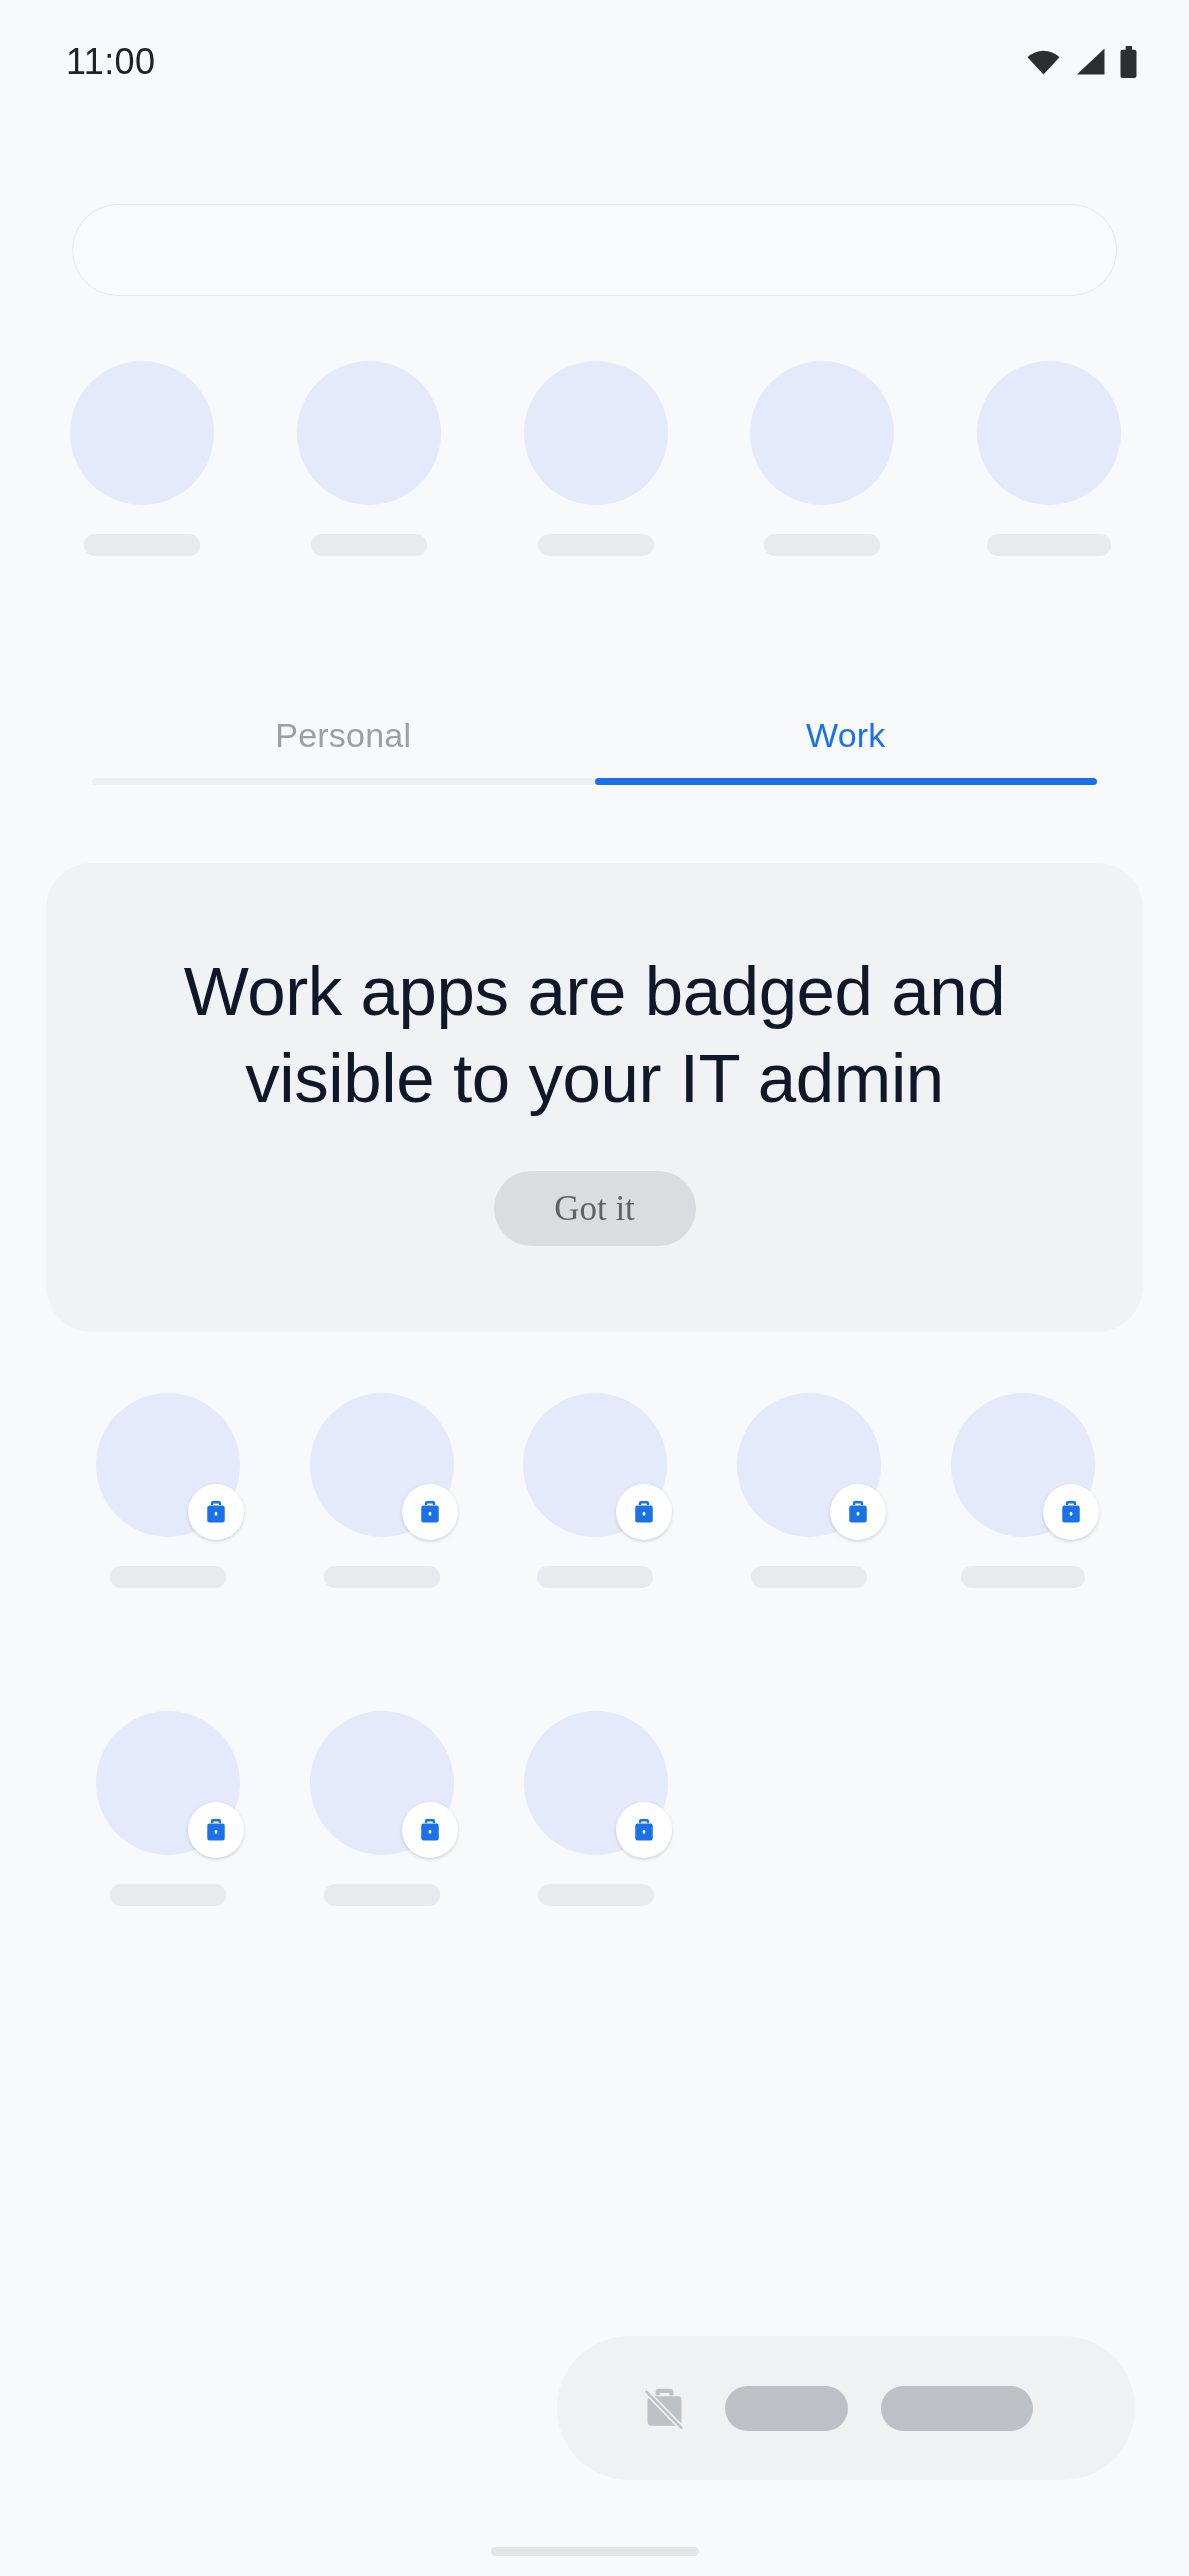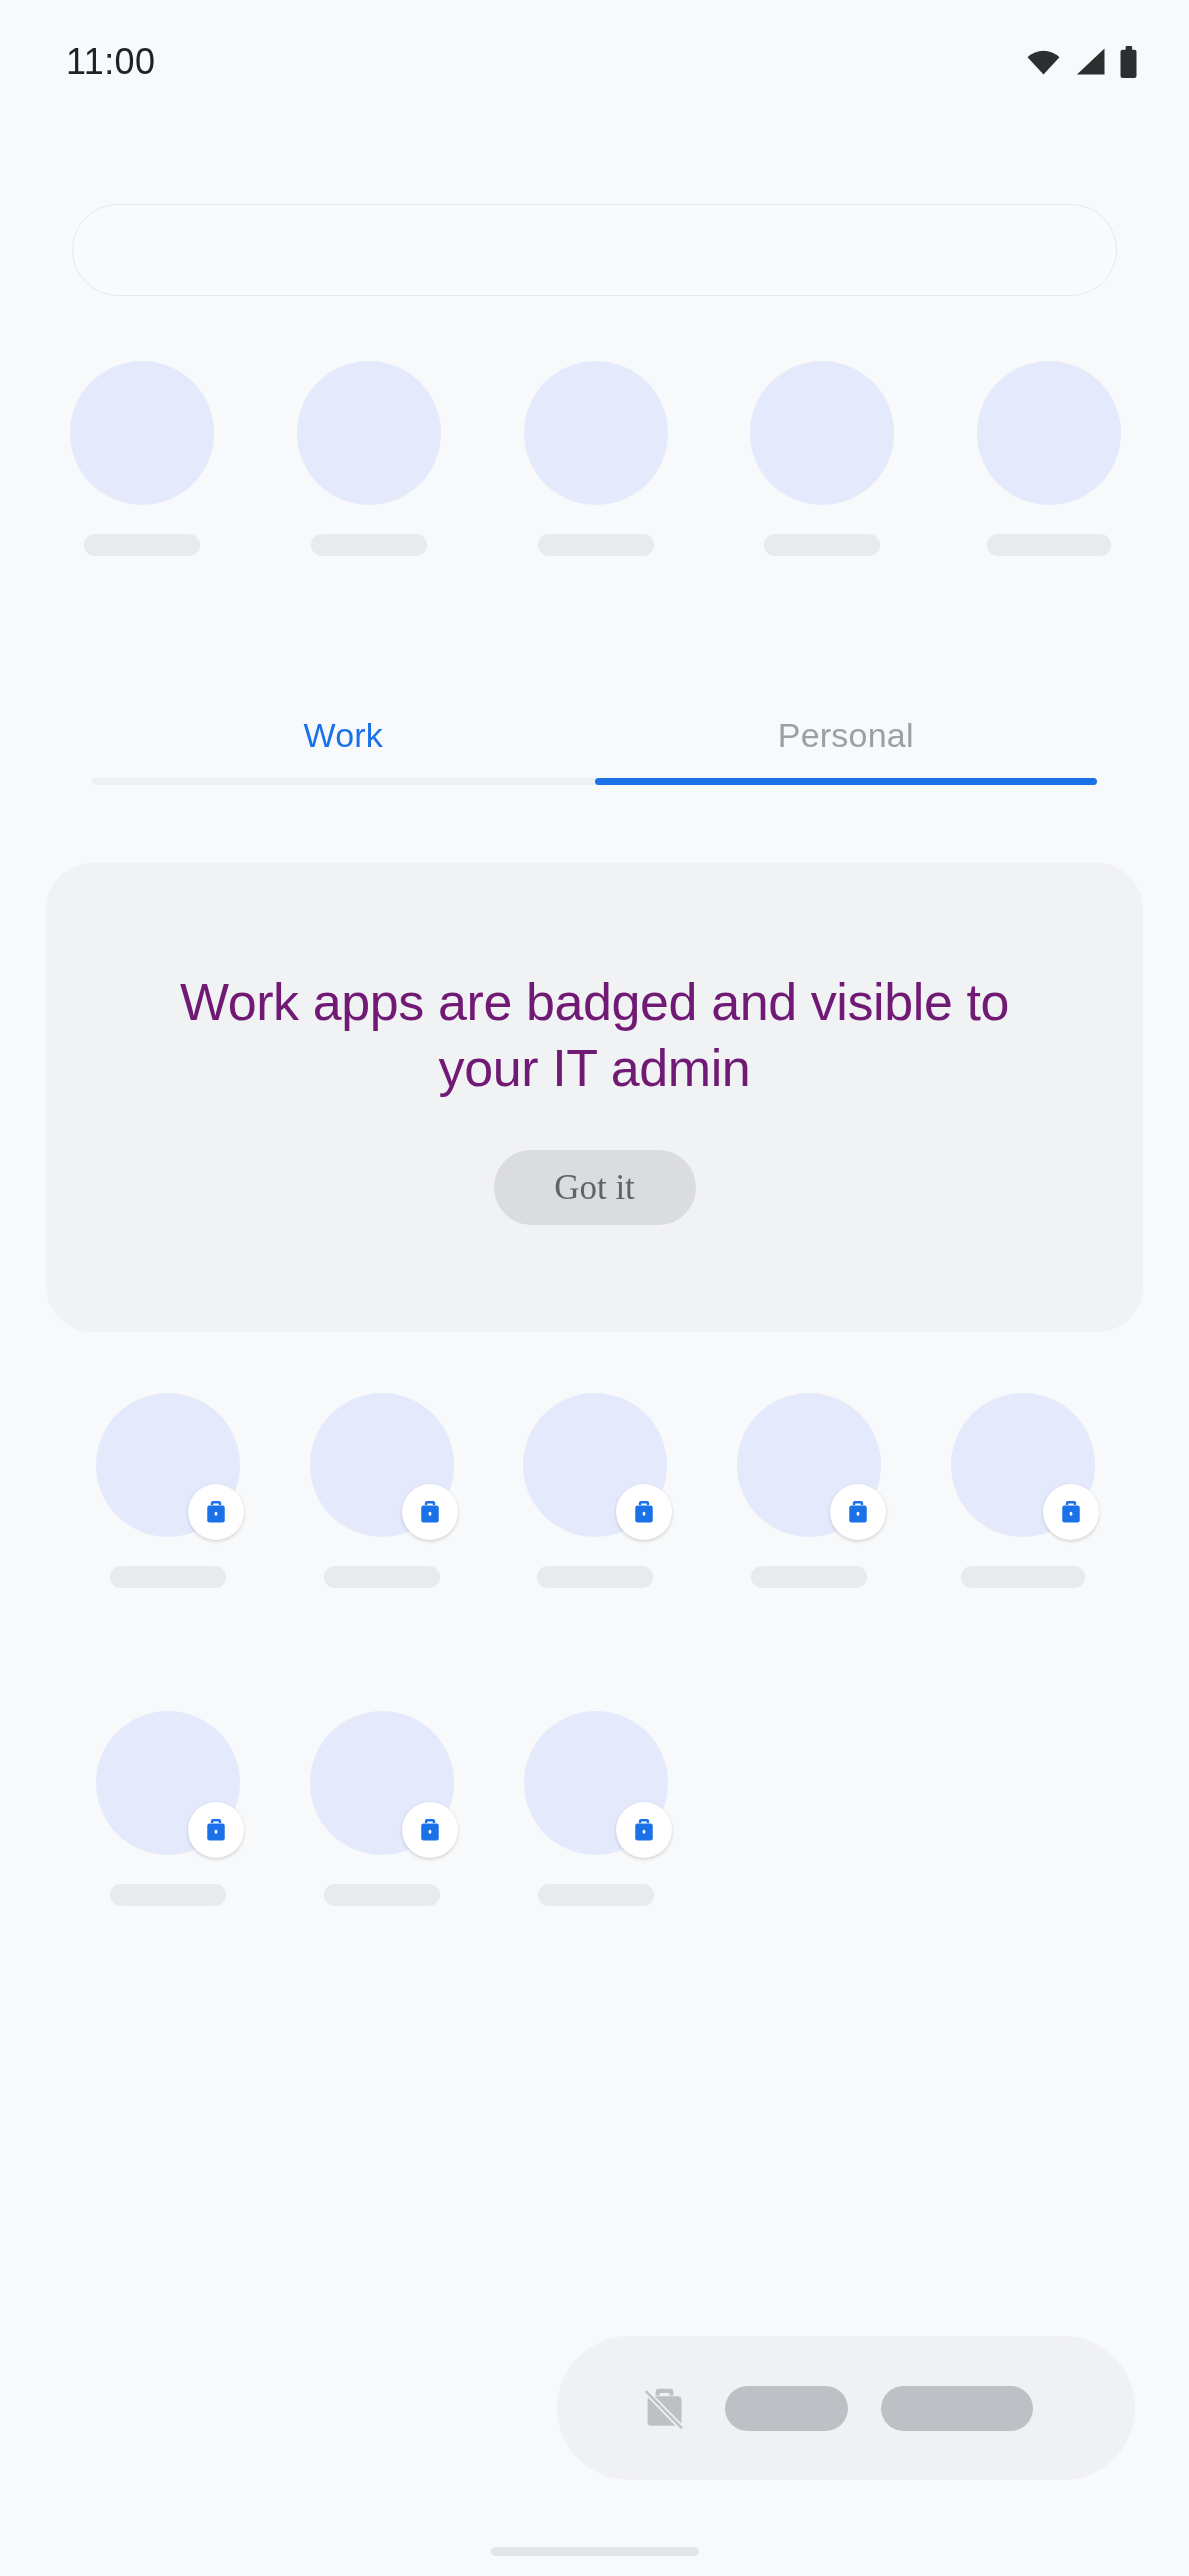--- a/index.html
+++ b/index.html
@@ -127,23 +127,23 @@
     width:1097px; height:469px;
     background:#F1F2F4;
     border-radius:46px;
     display:flex;
     flex-direction:column;
     align-items:center;
     justify-content:center;
     padding:0 79px;
   }
   .info-title {
-    font-size:52px;
+    font-size:69px;
     line-height:1.26;
-    color:#701a75;
+    color:#0f172a;
     text-align:center;
     font-weight:400;
     letter-spacing:-0.4px;
   }
   .got-it-btn {
     margin-top:49px;
     min-width:202px; height:75px;
     padding:0 40px;
     border:none;
     border-radius:38px;
@@ -266,22 +266,22 @@
       <div class="app-icon-wrap">
         <div class="app-icon"></div>
       </div>
       <div class="app-label wide"></div>
     </div>
 
   </div>
 
   <div class="tabs">
     <div class="tabs-row">
+      <div class="tab inactive">Personal</div>
       <div class="tab active">Work</div>
-      <div class="tab inactive">Personal</div>
     </div>
     <div class="tab-track">
       <div class="tab-indicator"></div>
     </div>
   </div>
 
   <div class="info-card">
     <div class="info-title">Work apps are badged and visible to your IT admin</div>
     <button class="got-it-btn">Got it</button>
   </div>

